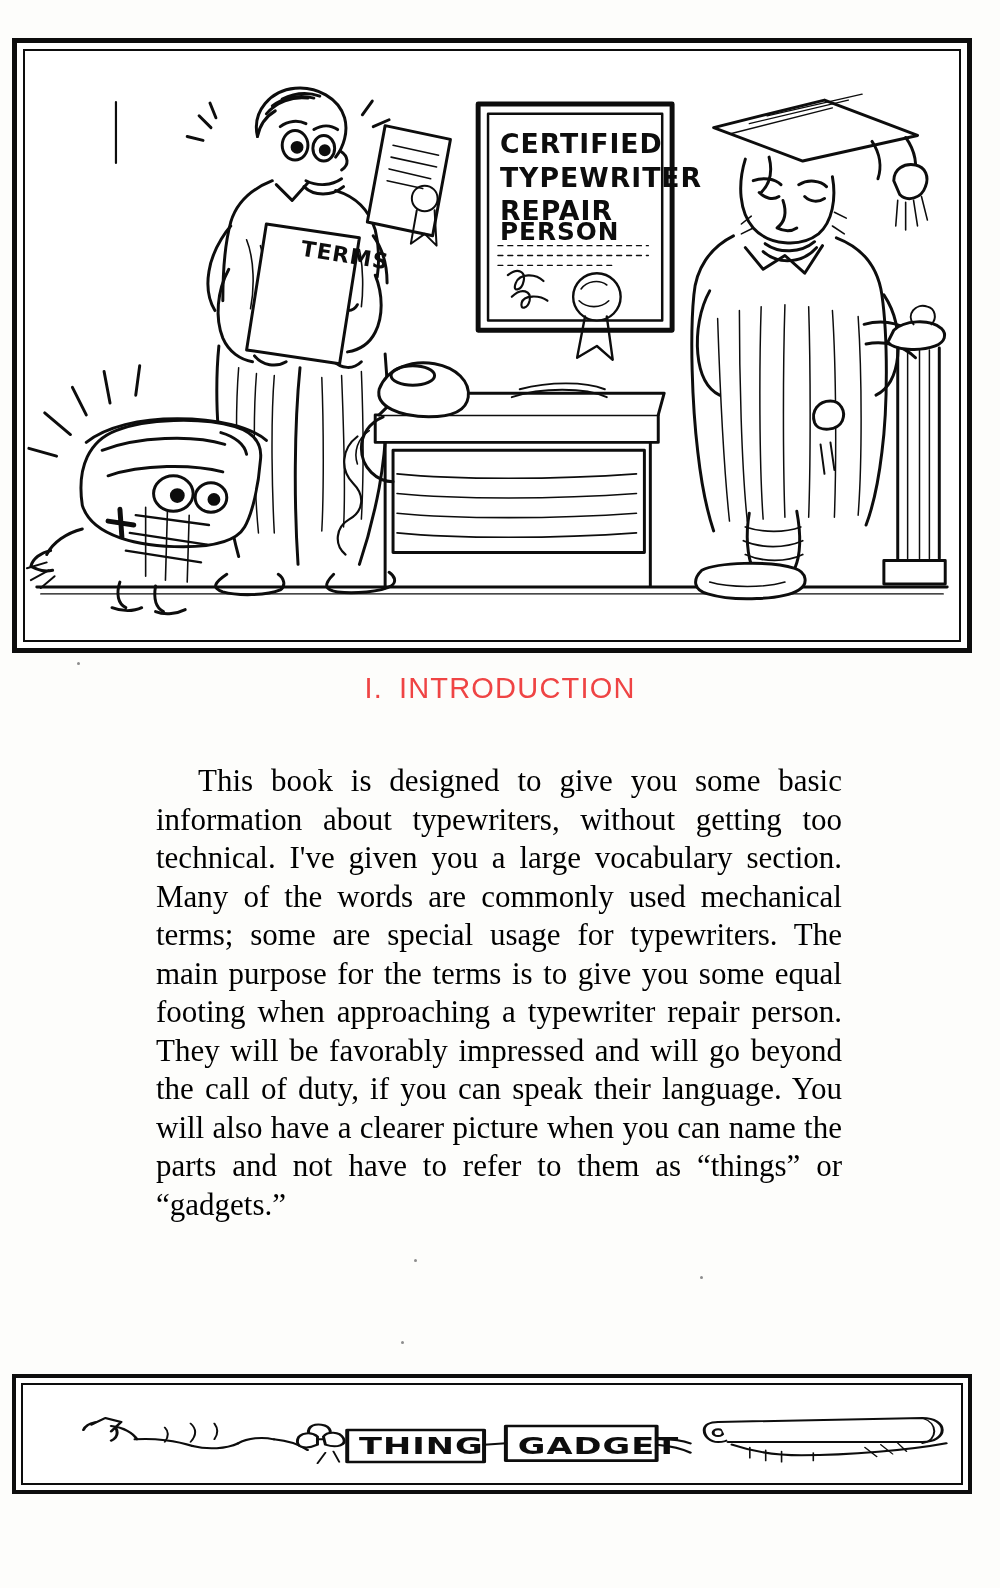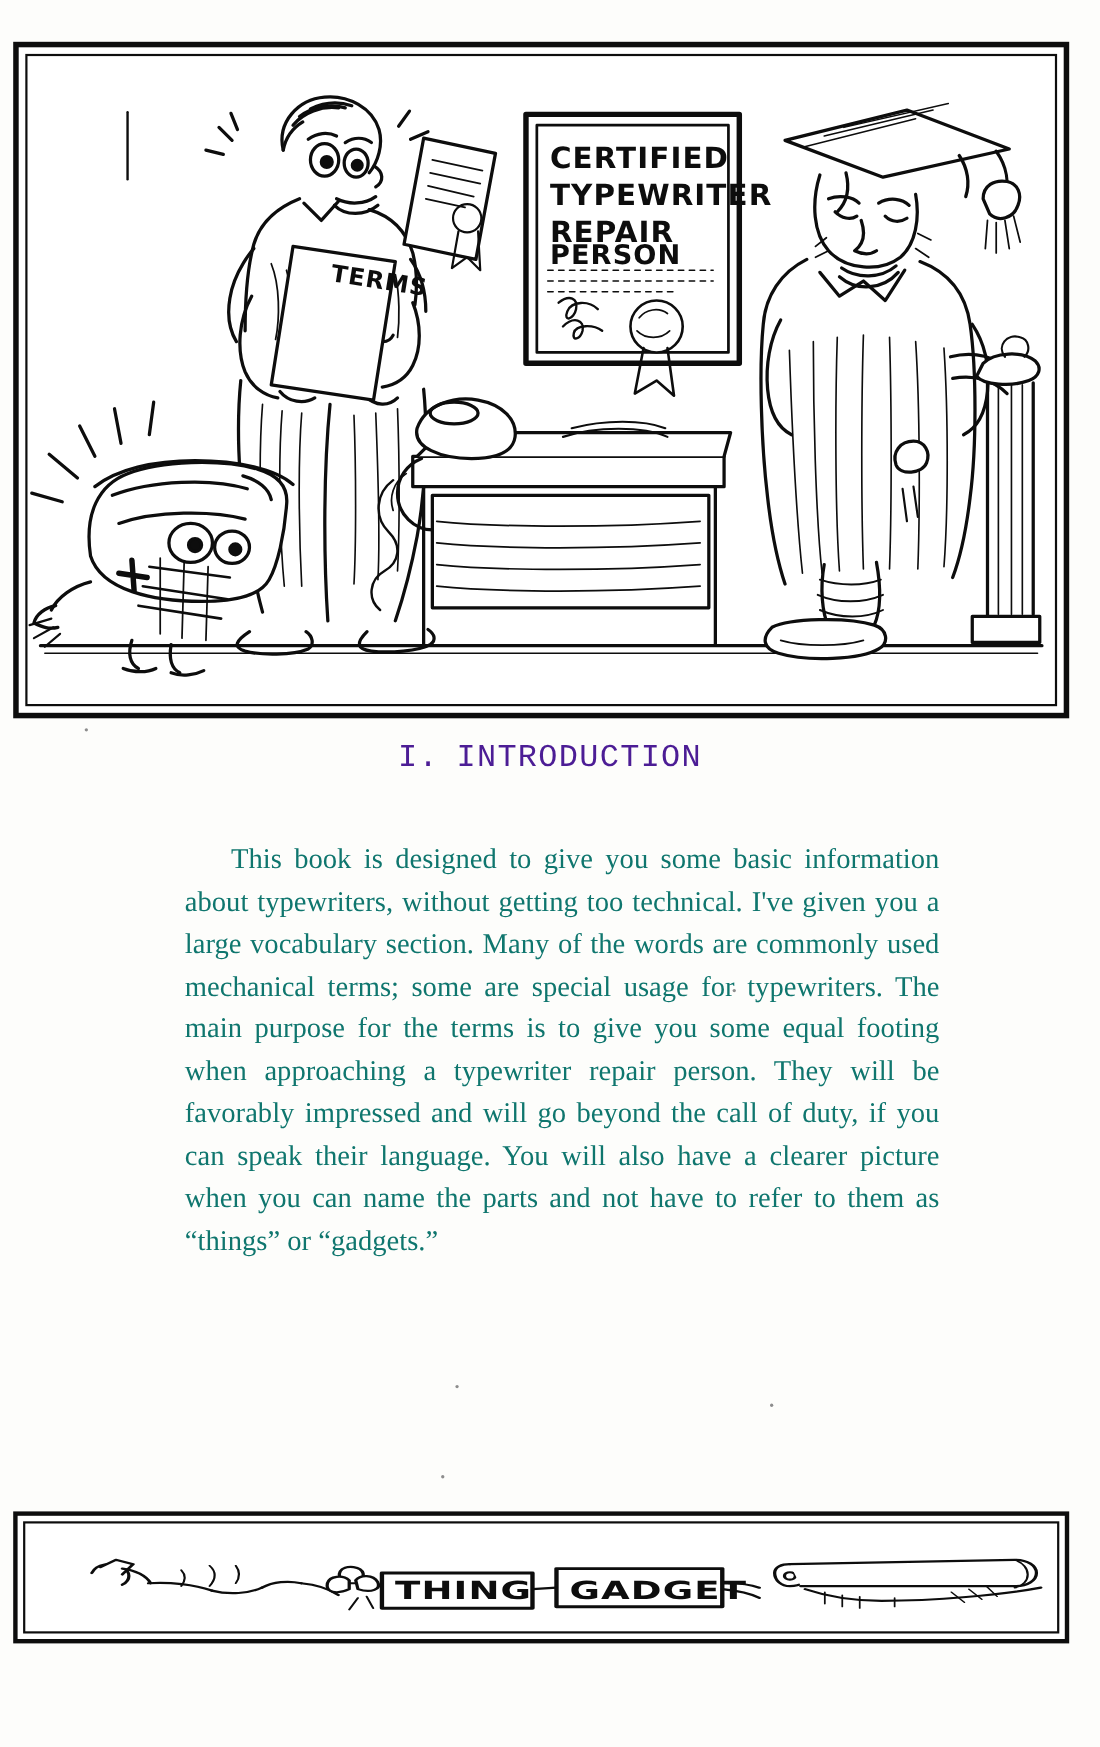--- a/index.html
+++ b/index.html
@@ -47,40 +47,40 @@
     height: 100%;
   }
 
   
   .section-heading {
     position: absolute;
     top: 672px;
     left: 0;
     width: 1000px;
     text-align: center;
-    font-family: Liberation Mono, monospace;
+    font-family: Liberation Sans, sans-serif;
     font-size: 29px;
     letter-spacing: 1.2px;
-    color: #4c1d95;
+    color: #ef4444;
   }
   .section-heading .numeral {
     margin-right: 16px;
   }
 
   
   .body-copy {
     position: absolute;
     top: 762px;
-    left: 168px;
+    left: 156px;
     width: 686px;
-    font-size: 26px;
+    font-size: 31px;
     line-height: 38.5px;
     text-align: justify;
     text-justify: inter-word;
-    color: #0f766e;
+    color: #000000;
     font-family: "Liberation Serif", serif;
   }
   .body-copy p {
     margin: 0;
     text-indent: 42px;
   }
 
   
   .panel-bottom {
     position: absolute;

